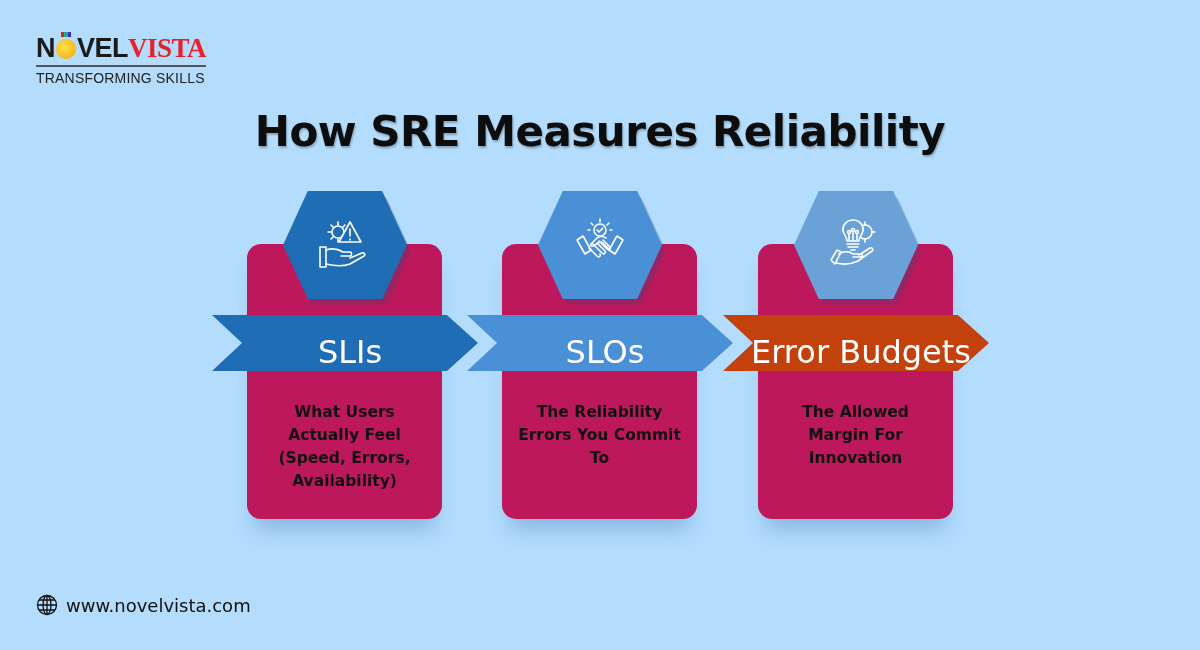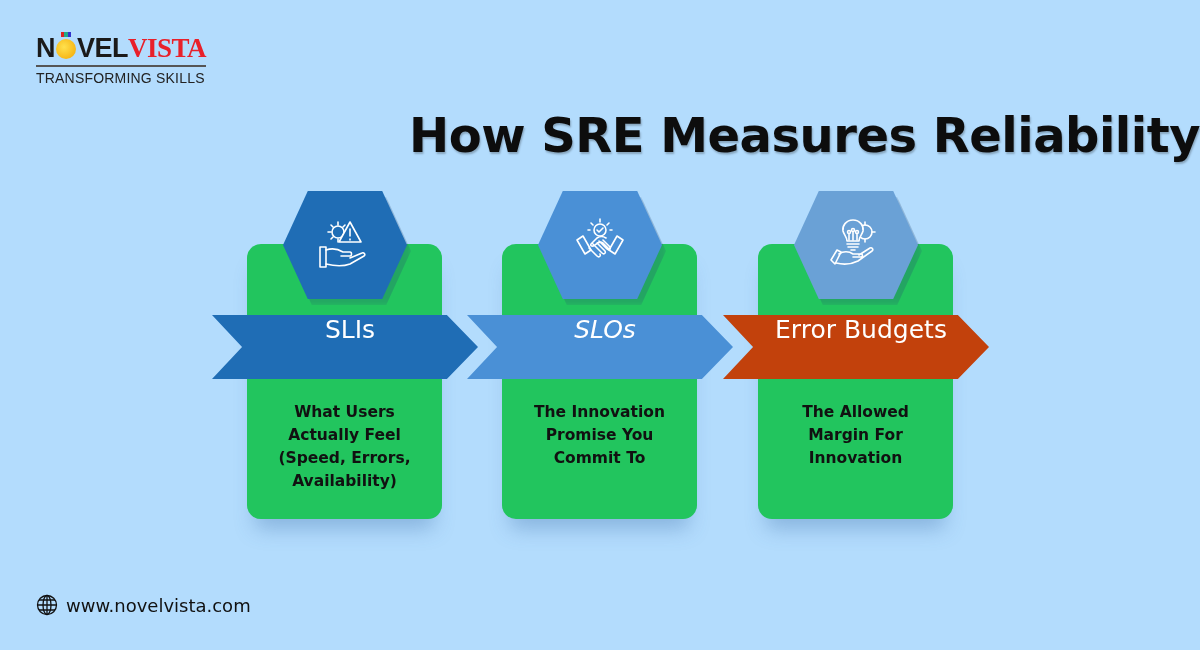--- a/index.html
+++ b/index.html
@@ -11,51 +11,51 @@
     .logo { position:absolute; left:36px; top:34px; }
     .logo-main { font-family:"Liberation Sans", sans-serif; font-weight:900; font-size:27px; letter-spacing:-0.5px; line-height:28px; display:flex; align-items:center; }
     .logo-n, .logo-vel { color:#1a1a1a; }
     .logo-vista { color:#e8202a;font-family:Liberation Serif, serif; }
     .logo-o { display:inline-block; width:20px; height:20px; border-radius:50%; background:radial-gradient(circle at 40% 40%, #ffe14d, #f3a600); margin:0 1px; position:relative; top:1px; }
     .logo-o::before { content:""; position:absolute; left:5px; top:-7px; width:10px; height:5px; background:linear-gradient(90deg,#d22 33%,#2a8 33%,#2a8 66%,#33c 66%); }
     .logo-rule { width:170px; height:2px; background:#555; margin:3px 0 3px 0; }
     .logo-sub { font-family:"Liberation Sans", sans-serif; font-size:14px; color:#222; letter-spacing:0.2px; }
 
     .title {
-      position:absolute; left:0; width:1200px; top:107px; text-align:right;
-      font-family:"DejaVu Sans", sans-serif; font-weight:bold; font-size:48px; color:#0d0d0d;
+      position:absolute; left:0; width:1200px; top:107px; text-align:center;
+      font-family:"DejaVu Sans", sans-serif; font-weight:bold; font-size:42px; color:#0d0d0d;
       text-shadow:1px 2px 2px rgba(0,0,0,0.25); letter-spacing:-0.5px;
     }
 
     .card {
-      position:absolute; top:244px; width:195px; height:275px; background:#22c55e; border-radius:14px;
+      position:absolute; top:244px; width:195px; height:275px; background:#be185d; border-radius:14px;
       box-shadow:0 18px 20px -8px rgba(60,110,170,0.35);
     }
     .card-text {
       position:absolute; left:0; right:0; top:157px; text-align:center;
       font-family:"DejaVu Sans", sans-serif; font-weight:bold; font-size:15.5px; line-height:23px; color:#111;
       padding:0 14px;
     }
 
     .hex {
       position:absolute; top:191px; width:124px; height:108px;
       clip-path:polygon(20% 0, 80% 0, 100% 50%, 80% 100%, 20% 100%, 0 50%);
       display:flex; align-items:center; justify-content:center;
     }
     .hex-shadow {
       position:absolute; top:197px; width:124px; height:108px;
       clip-path:polygon(20% 0, 80% 0, 100% 50%, 80% 100%, 20% 100%, 0 50%);
       background:rgba(40,70,110,0.25); filter:blur(3px);
     }
 
     .ribbon {
-      position:absolute; top:315px; height:64px; width:266px;
+      position:absolute; top:315px; height:56px; width:266px;
       clip-path:polygon(0 0, 88.3% 0, 100% 50%, 88.3% 100%, 0 100%, 11.3% 50%);
-      display:flex; align-items:flex-start; justify-content:center;
-      color:#fff; font-family:"DejaVu Sans", sans-serif; font-size:25px;
+      display:flex; align-items:flex-end; justify-content:center;
+      color:#fff; font-family:"DejaVu Sans", sans-serif; font-size:32px;
     }
     .ribbon span { padding-left:10px; }
 
     .footer { position:absolute; left:36px; top:594px; display:flex; align-items:center; gap:8px;justify-content:space-between; }
     .footer-text { font-family:"DejaVu Sans", sans-serif; font-size:18px; color:#111; }
   </style>
 </head>
 <body>
 
 <div class="logo">
@@ -68,21 +68,21 @@
   <div class="logo-rule"></div>
   <div class="logo-sub">TRANSFORMING SKILLS</div>
 </div>
 
 <div class="title">How SRE Measures Reliability</div>
 
 <div class="card" style="left:247px;">
   <div class="card-text">What Users Actually Feel (Speed, Errors, Availability)</div>
 </div>
 <div class="card" style="left:502px;">
-  <div class="card-text">The Innovation Promise You Commit To</div>
+  <div class="card-text">The Reliability Errors You Commit To</div>
 </div>
 <div class="card" style="left:758px;">
   <div class="card-text">The Allowed Margin For Innovation</div>
 </div>
 
 <div class="hex-shadow" style="left:287px;"></div>
 <div class="hex-shadow" style="left:542px;"></div>
 <div class="hex-shadow" style="left:798px;"></div>
 
 <div class="hex" style="left:283px; background:#1f6db5;">
@@ -116,21 +116,21 @@
       <circle cx="28" cy="16" r="1.5"></circle>
       <circle cx="32" cy="18" r="1.5"></circle>
     <path d="M6 46l6-10 4 2-6 12z"></path>
     <path d="M14 40c4-3 10-3 14 0h8c2 0 2 3 0 3h-8M11 49c8 2 16 1 22-2l14-10c2-1 0-4-2-3l-11 7"></path>
   </svg>
 </div>
 
 <div class="ribbon" style="left:212px; background:#1f6db5;">
   <span>SLIs</span>
 </div>
-<div class="ribbon" style="left:467px; background:#4a90d6;font-style:italic;">
+<div class="ribbon" style="left:467px; background:#4a90d6;">
   <span>SLOs</span>
 </div>
 <div class="ribbon" style="left:723px; background:#c2410c;">
   <span>Error Budgets</span>
 </div>
 
 <div class="footer">
   <svg width="22" height="22" viewBox="0 0 22 22" fill="none" stroke="#111" stroke-width="1.3">
     <circle cx="11" cy="11" r="9.5"></circle>
     <ellipse cx="11" cy="11" rx="4" ry="9.5"></ellipse>

